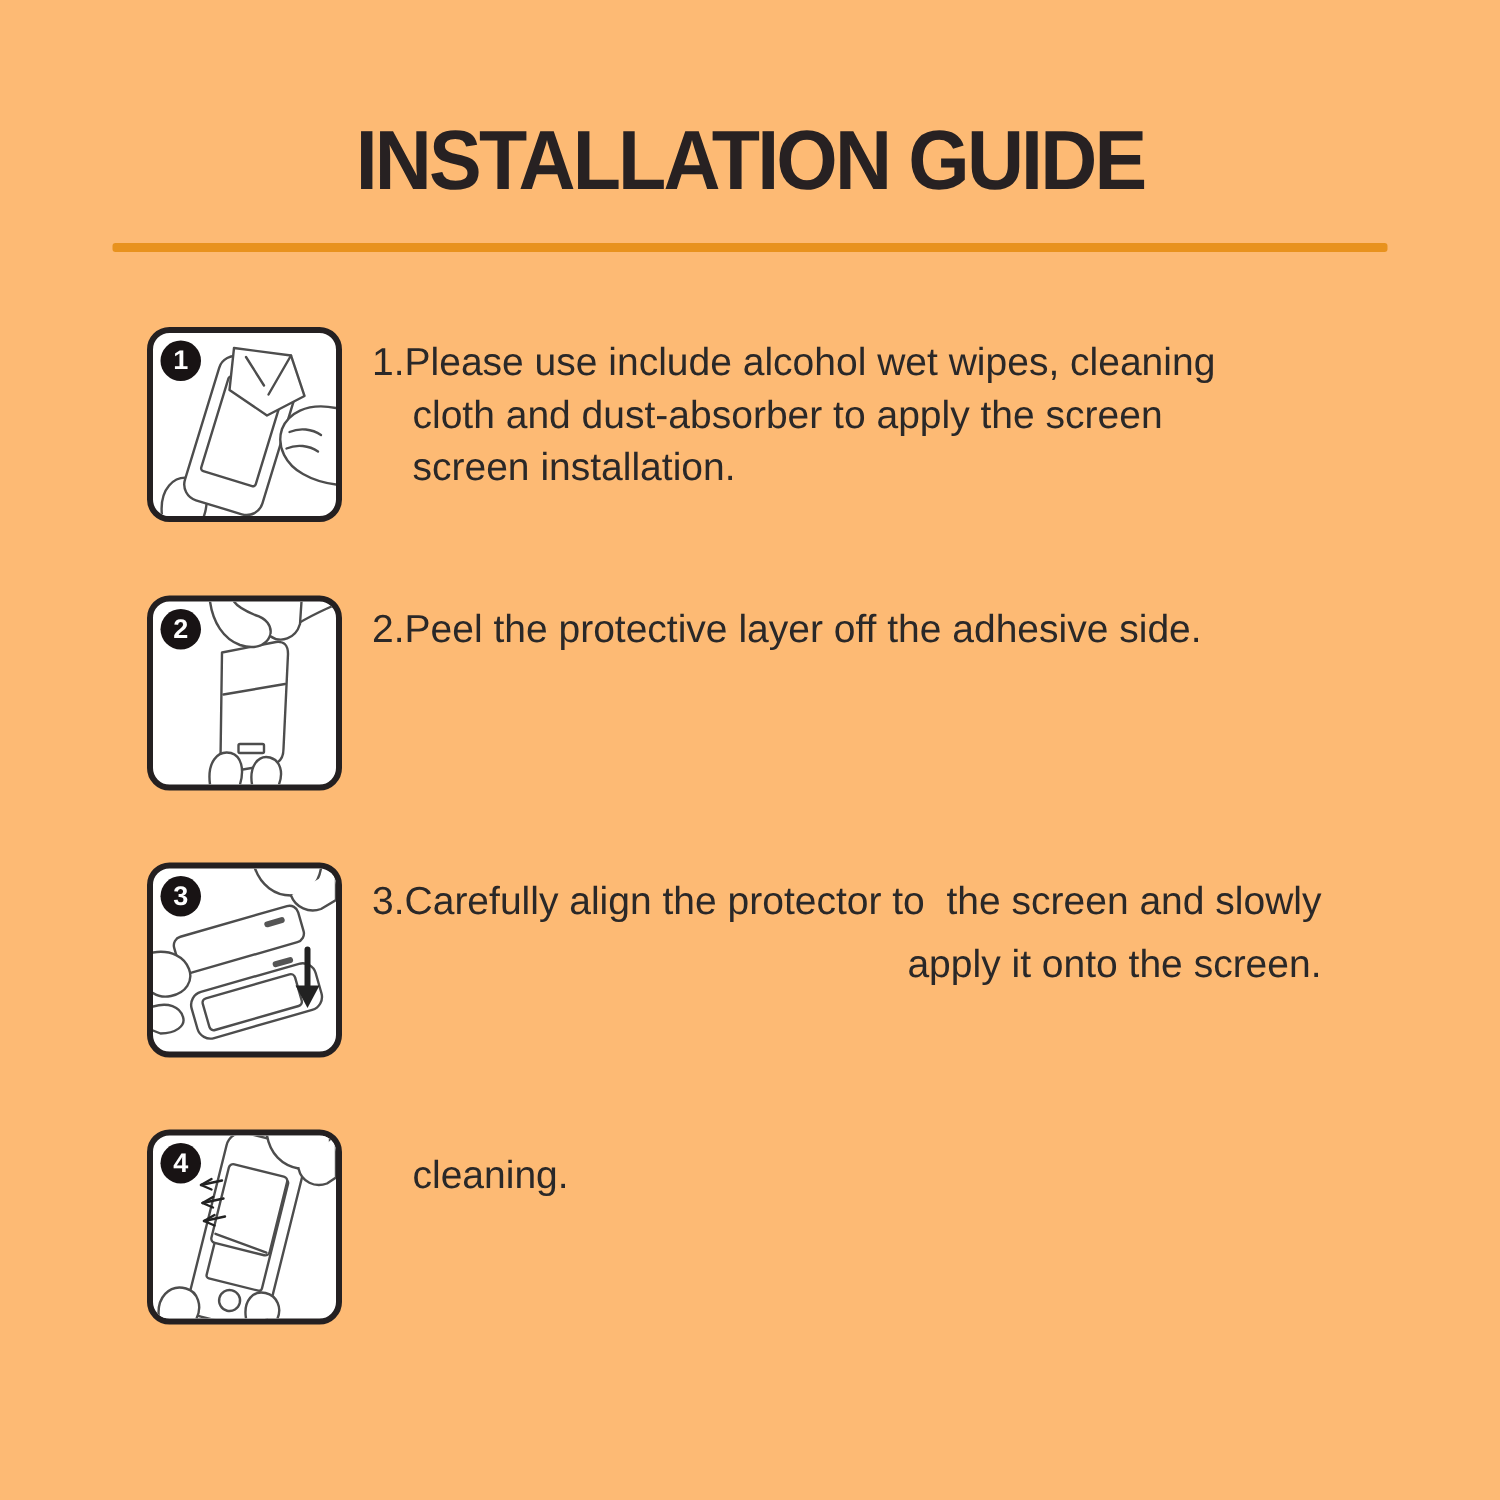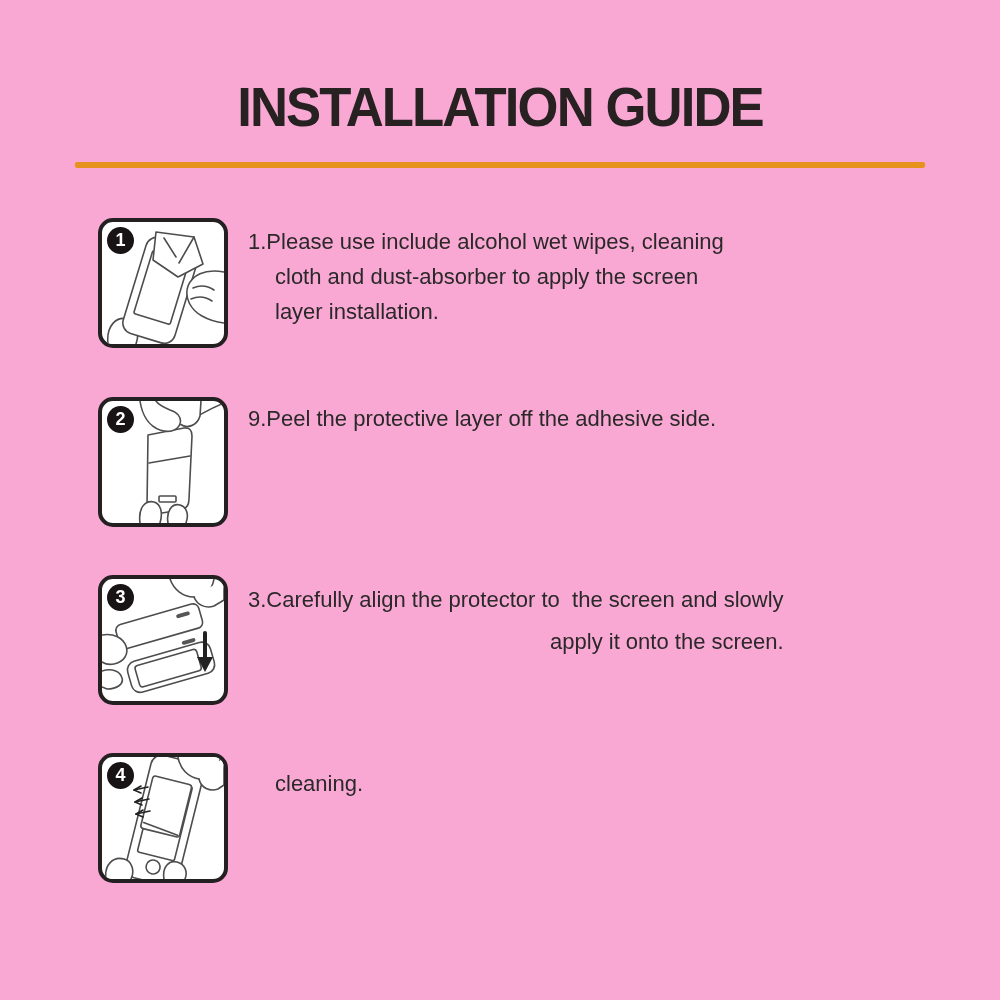--- a/index.html
+++ b/index.html
@@ -1,18 +1,18 @@
 <!DOCTYPE html>
 <html><head>
 <meta charset="utf-8">
 <style>
   * { margin:0; padding:0; box-sizing:border-box; }
   html,body { width:1000px; height:1000px; background:#ffffff; }
   body { font-family:"Liberation Sans", sans-serif; color:#262323; }
-  .page { position:relative; width:1000px; height:1000px; background:#f9a8d4; overflow:hidden; }
+  .page { position:relative; width:1000px; height:1000px; background:#fdba74; overflow:hidden; }
 
   .title {
     position:absolute; top:74px; left:0; width:1000px;
     text-align:center; font-size:56px; font-weight:bold; color:#272122;
     letter-spacing:-2px; transform:scaleX(0.94); transform-origin:center;
     white-space:nowrap;
   }
   .divider {
     position:absolute; left:75px; top:162px; width:850px; height:6px;
     background:#E8921E; border-radius:2px;
@@ -21,21 +21,21 @@
   .illus {
     position:absolute; left:98px; width:130px; height:130px;
     border:4px solid #242021; border-radius:15px; background:#fff; overflow:hidden;
   }
   .illus svg { position:absolute; left:0; top:0; }
   .badge {
     position:absolute; top:5px; left:5px; width:27px; height:27px; border-radius:50%;
     background:#181314; color:#ffffff; font-size:18px; font-weight:bold;
     display:flex; align-items:center; justify-content:center; z-index:2;
   }
-  .step-text { position:absolute; left:248px; font-size:22px; color:#2a2828; }
+  .step-text { position:absolute; left:248px; font-size:26px; color:#2a2828; }
   .line { white-space:pre; }
   .line.cont { padding-left:27px; }
 
   .b1 { top:218px; } .t1 { top:224px; line-height:35px; }
   .b2 { top:397px; } .t2 { top:401px; line-height:36px; }
   .b3 { top:575px; } .t3 { top:579px; line-height:42px;text-align:right; }
   .b4 { top:753px; } .t4 { top:760px; line-height:47px; }
 
   .lineart { stroke:#4d4d4d; stroke-width:1.6; fill:none; stroke-linecap:round; stroke-linejoin:round; }
 </style>
@@ -62,40 +62,40 @@
         <path d="M89,77 C96,74 104,75 110,79"></path>
         <path d="M54,10 L92,15 L101,42 L76,55 L51,38 Z" fill="#fff"></path>
         <path d="M62,16 L74,35"></path>
         <path d="M92,15 L77,41"></path>
       </g>
     </svg>
   </div>
   <div class="step-text t1">
     <div class="line">1.Please use include alcohol wet wipes, cleaning</div>
     <div class="line cont">cloth and dust-absorber to apply the screen</div>
-    <div class="line cont">layer installation.</div>
+    <div class="line cont">screen installation.</div>
   </div>
 
   <div class="illus b2">
     <div class="badge">2</div>
     <svg width="122" height="122" viewBox="0 0 122 122">
       <g class="lineart">
         <path d="M46,34 L82,27 Q90,26 90,35 L87,98 Q87,108 78,109 L54,113 Q45,114 45,105 Z" fill="#fff"></path>
         <path d="M47,62 L88,55"></path>
         <rect x="57" y="95" width="17" height="6" rx="1"></rect>
         <path d="M122,2 C108,8 96,14 86,22"></path>
         <path d="M38,0 C40,14 47,25 58,29 C67,32 75,30 78,23 C80,16 75,11 68,9 C61,6 56,3 54,0" fill="#fff"></path>
         <path d="M78,23 C85,28 95,25 98,15 L99,0" fill="#fff"></path>
         <path d="M38,122 C36,107 43,99 52,101 C59,103 61,112 58,122" fill="#fff"></path>
         <path d="M66,122 C64,110 70,102 78,104 C85,106 87,114 84,122" fill="#fff"></path>
       </g>
     </svg>
   </div>
   <div class="step-text t2">
-    <div class="line">9.Peel the protective layer off the adhesive side.</div>
+    <div class="line">2.Peel the protective layer off the adhesive side.</div>
   </div>
 
   <div class="illus b3">
     <div class="badge">3</div>
     <svg width="122" height="122" viewBox="0 0 122 122">
       <g class="lineart">
         <g transform="rotate(-16 70 88)">
           <rect x="26" y="72" width="86" height="32" rx="9" fill="#fff"></rect>
           <rect x="34" y="77" width="64" height="22" rx="3" fill="#fff"></rect>
           <rect x="86" y="66" width="14" height="4" rx="2" fill="#555" stroke="none"></rect>

